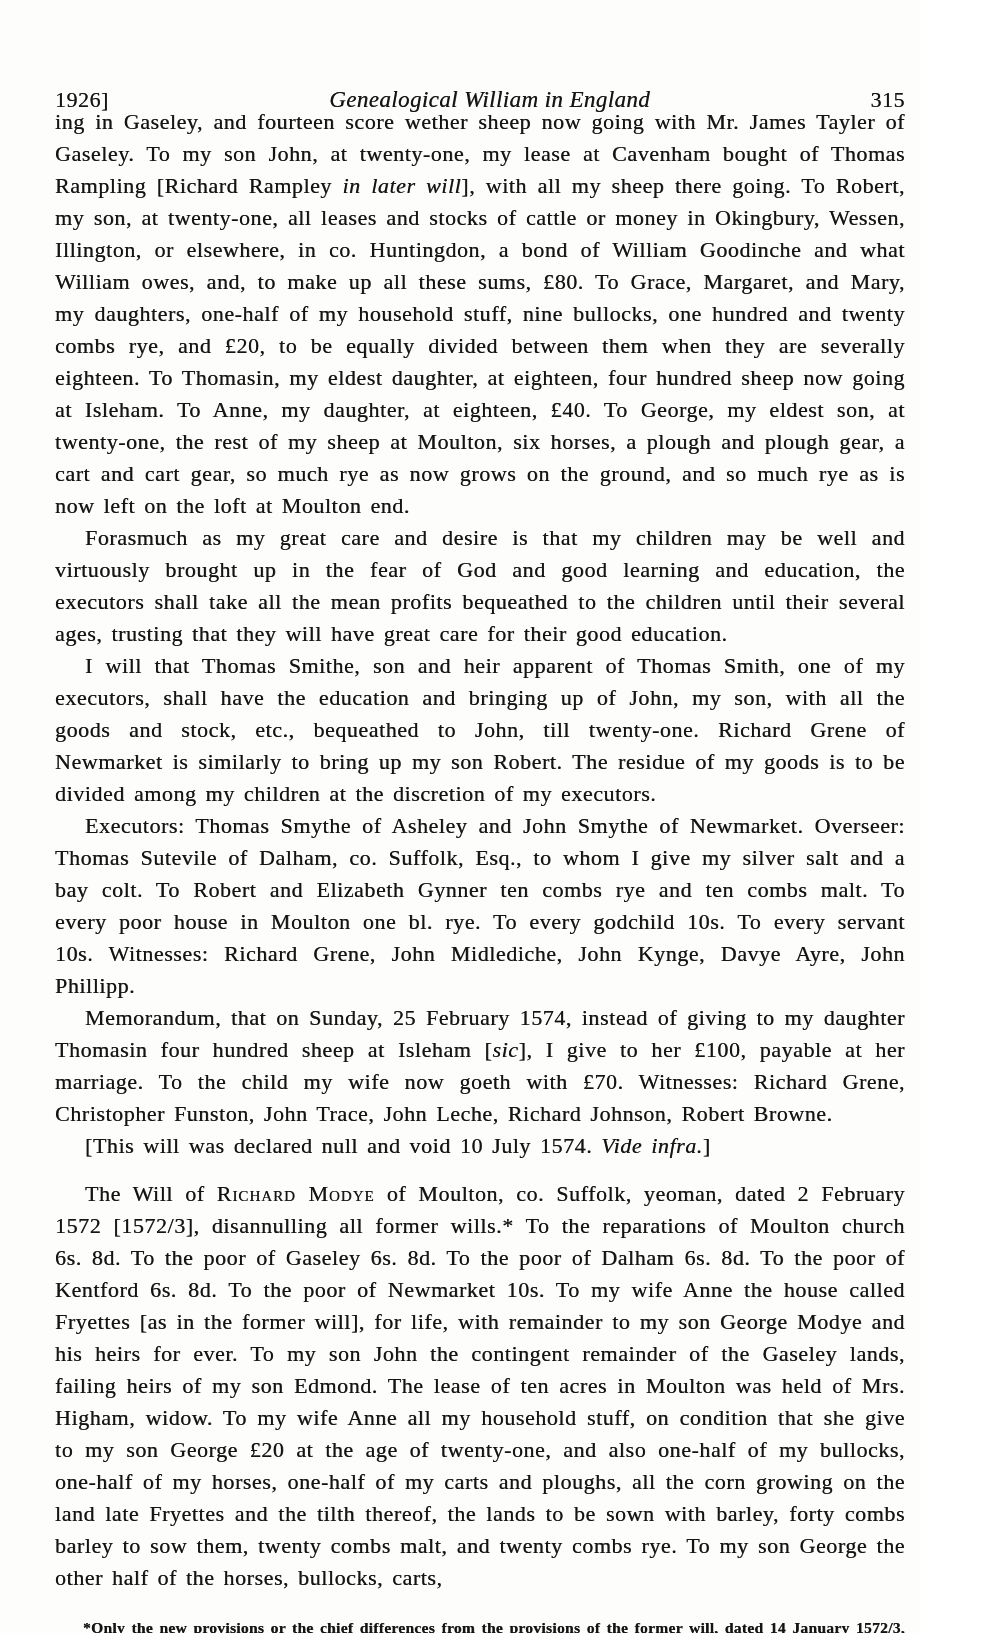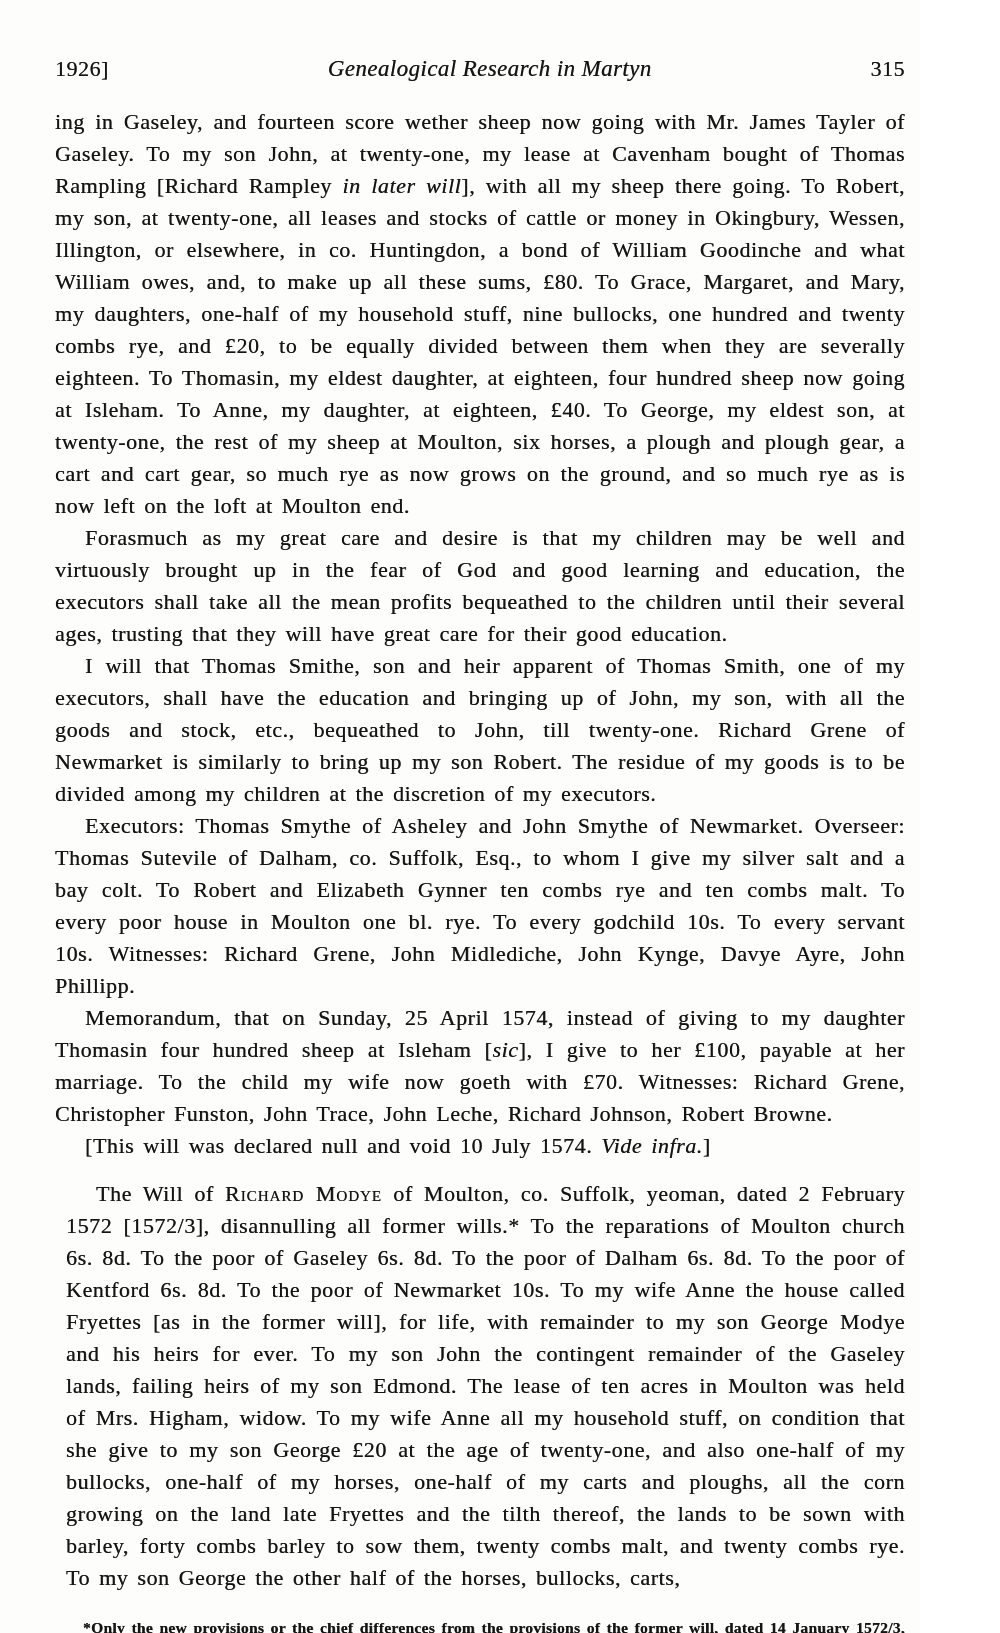--- a/index.html
+++ b/index.html
@@ -42,41 +42,41 @@
     text-align: center;
     font-style: italic;
     font-size: 23px;
     letter-spacing: 0.4px;
     white-space: nowrap;
   }
   .h-page {
     font-size: 22px;
     letter-spacing: 0.5px;
     white-space: nowrap;
+    margin-top: 31px;
   }
   .content {
     position: absolute;
     top: 106px;
     left: 55px;
     width: 850px;
   }
   .para {
     margin: 0;
     text-align: justify;
     font-size: 22px;
     line-height: 32px;
     letter-spacing: 0.55px;
     word-spacing: 3px;
   }
   .para.indent {
     text-indent: 30px;
   }
   .para.section-gap {
     margin-top: 16px;
-    margin-left: 11px;
   }
   .seg-i {
     font-style: italic;
   }
   .seg-sc {
     font-variant: small-caps;
     letter-spacing: 1px;
   }
   .footnote {
     margin-top: 22px;
@@ -92,30 +92,30 @@
     word-spacing: 1.5px;
   }
 </style>
 </head>
 <body>
 
 <div class="page scan-ink">
 
   <div class="header">
     <span class="h-year">1926]</span>
-    <span class="h-title">Genealogical Research in Martyn</span>
+    <span class="h-title">Genealogical William in England</span>
     <span class="h-page">315</span>
   </div>
 
   <div class="content">
     <p class="para"><span>ing in Gaseley, and fourteen score wether sheep now going with Mr. James Tayler of Gaseley. To my son John, at twenty-one, my lease at Cavenham bought of Thomas Rampling [Richard Rampley </span><span class="seg-i">in later will</span><span>], with all my sheep there going. To Robert, my son, at twenty-one, all leases and stocks of cattle or money in Okingbury, Wessen, Illington, or elsewhere, in co. Huntingdon, a bond of William Goodinche and what William owes, and, to make up all these sums, £80. To Grace, Margaret, and Mary, my daughters, one-half of my household stuff, nine bullocks, one hundred and twenty combs rye, and £20, to be equally divided between them when they are severally eighteen. To Thomasin, my eldest daughter, at eighteen, four hundred sheep now going at Isleham. To Anne, my daughter, at eighteen, £40. To George, my eldest son, at twenty-one, the rest of my sheep at Moulton, six horses, a plough and plough gear, a cart and cart gear, so much rye as now grows on the ground, and so much rye as is now left on the loft at Moulton end.</span></p>
     <p class="para indent"><span>Forasmuch as my great care and desire is that my children may be well and virtuously brought up in the fear of God and good learning and education, the executors shall take all the mean profits bequeathed to the children until their several ages, trusting that they will have great care for their good education.</span></p>
     <p class="para indent"><span>I will that Thomas Smithe, son and heir apparent of Thomas Smith, one of my executors, shall have the education and bringing up of John, my son, with all the goods and stock, etc., bequeathed to John, till twenty-one. Richard Grene of Newmarket is similarly to bring up my son Robert. The residue of my goods is to be divided among my children at the discretion of my executors.</span></p>
     <p class="para indent"><span>Executors: Thomas Smythe of Asheley and John Smythe of Newmarket. Overseer: Thomas Sutevile of Dalham, co. Suffolk, Esq., to whom I give my silver salt and a bay colt. To Robert and Elizabeth Gynner ten combs rye and ten combs malt. To every poor house in Moulton one bl. rye. To every godchild 10s. To every servant 10s. Witnesses: Richard Grene, John Midlediche, John Kynge, Davye Ayre, John Phillipp.</span></p>
-    <p class="para indent"><span>Memorandum, that on Sunday, 25 April 1574, instead of giving to my daughter Thomasin four hundred sheep at Isleham [</span><span class="seg-i">sic</span><span>], I give to her £100, payable at her marriage. To the child my wife now goeth with £70. Witnesses: Richard Grene, Christopher Funston, John Trace, John Leche, Richard Johnson, Robert Browne.</span></p>
+    <p class="para indent"><span>Memorandum, that on Sunday, 25 February 1574, instead of giving to my daughter Thomasin four hundred sheep at Isleham [</span><span class="seg-i">sic</span><span>], I give to her £100, payable at her marriage. To the child my wife now goeth with £70. Witnesses: Richard Grene, Christopher Funston, John Trace, John Leche, Richard Johnson, Robert Browne.</span></p>
     <p class="para indent"><span>[This will was declared null and void 10 July 1574. </span><span class="seg-i">Vide infra.</span><span>]</span></p>
     <p class="para indent section-gap"><span>The Will of </span><span class="seg-sc">Richard Modye</span><span> of Moulton, co. Suffolk, yeoman, dated 2 February 1572 [1572/3], disannulling all former wills.* To the reparations of Moulton church 6s. 8d. To the poor of Gaseley 6s. 8d. To the poor of Dalham 6s. 8d. To the poor of Kentford 6s. 8d. To the poor of Newmarket 10s. To my wife Anne the house called Fryettes [as in the former will], for life, with remainder to my son George Modye and his heirs for ever. To my son John the contingent remainder of the Gaseley lands, failing heirs of my son Edmond. The lease of ten acres in Moulton was held of Mrs. Higham, widow. To my wife Anne all my household stuff, on condition that she give to my son George £20 at the age of twenty-one, and also one-half of my bullocks, one-half of my horses, one-half of my carts and ploughs, all the corn growing on the land late Fryettes and the tilth thereof, the lands to be sown with barley, forty combs barley to sow them, twenty combs malt, and twenty combs rye. To my son George the other half of the horses, bullocks, carts,</span></p>
 
     <div class="footnote">
       <p class="fn-text"><span>*Only the new provisions or the chief differences from the provisions of the former will, dated 14 January 1572/3, are here given.</span></p>
     </div>
   </div>
 
 </div>
 

